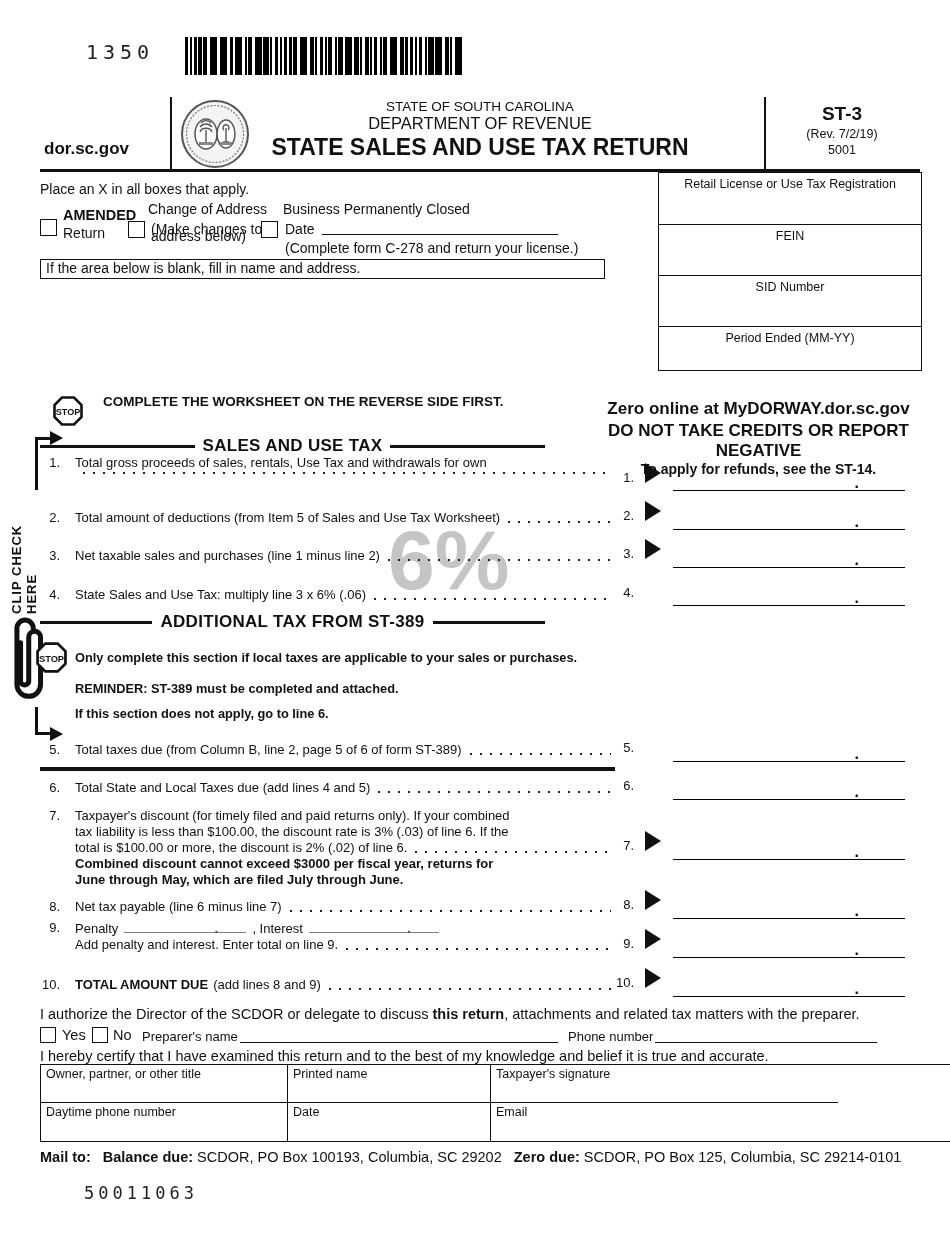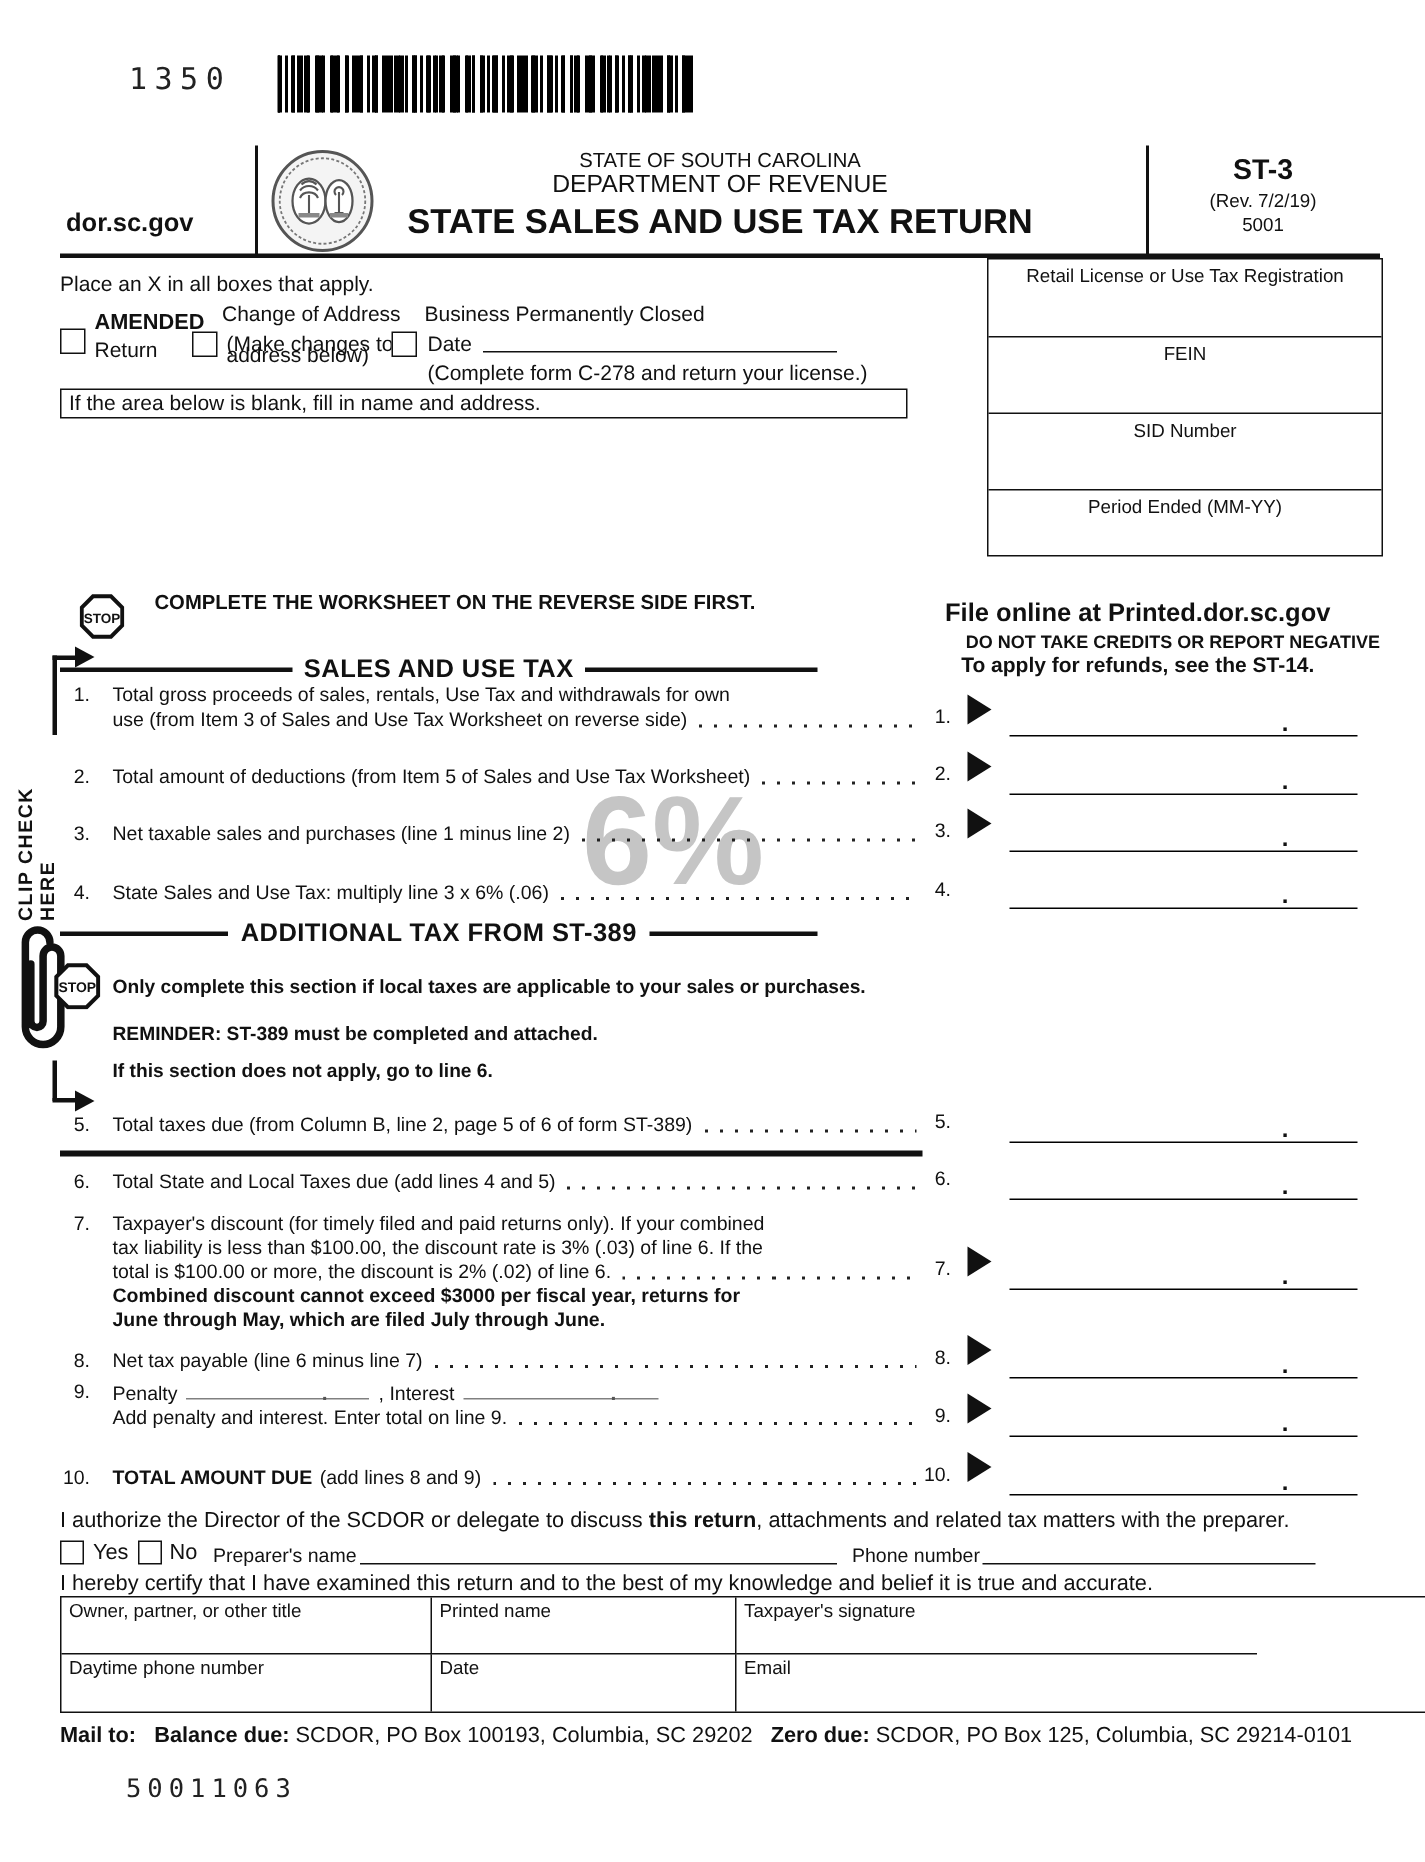--- a/index.html
+++ b/index.html
@@ -122,37 +122,36 @@
   <div class="abs" style="left:35px;top:732px;width:15px;height:2.5px;background:#111;"></div>
   <div class="abs" style="left:50px;top:727px;width:0;height:0;border-left:13px solid #111;border-top:7px solid transparent;border-bottom:7px solid transparent;"></div>
 
   <svg class="abs" style="left:53px;top:396px;" width="30" height="30" viewBox="0 0 30 30">
     <polygon points="9,1.5 21,1.5 28.5,9 28.5,21 21,28.5 9,28.5 1.5,21 1.5,9" fill="#fff" stroke="#111" stroke-width="2.6"></polygon>
     <text x="15" y="19" text-anchor="middle" font-size="9" font-weight="bold" fill="#111">STOP</text>
   </svg>
   <div class="abs b" style="left:103px;top:394px;font-size:13.5px;">COMPLETE THE WORKSHEET ON THE REVERSE SIDE FIRST.</div>
 
   <div class="abs" style="left:597px;top:399px;width:323px;text-align:center;">
-    <div class="b" style="font-size:17px;">File online at Printed.dor.sc.gov</div>
-    <div class="b" style="font-size:12px;margin-top:2px;text-align:right;">DO NOT TAKE CREDITS OR REPORT NEGATIVE</div>
+    <div class="b" style="font-size:17px;">Zero online at MyDORWAY.dor.sc.gov</div>
+    <div class="b" style="font-size:17px;margin-top:2px;">DO NOT TAKE CREDITS OR REPORT NEGATIVE</div>
     <div class="b" style="font-size:14px;">To apply for refunds, see the ST-14.</div>
   </div>
 
   <div class="sechdr" style="top:436px;">
     <div class="secline"></div>
     <div class="sectitle">SALES AND USE TAX</div>
     <div class="secline"></div>
   </div>
 
   <div class="lno" style="top:455px;">1.</div>
   <div class="lrow" style="top:455px;">
       <span class="t">Total gross proceeds of sales, rentals, Use Tax and withdrawals for own</span>
     </div>
   <div class="lrow" style="top:472px;">
-      <span class="t">use (from Item 3 of Sales and Use Tax Worksheet on reverse side)</span>
       <span class="dots"></span>
     </div>
   <div class="lnum" style="top:470px;">1.</div>
   <div class="arrow" style="top:463px;"></div>
   <div class="amt" style="top:470px;">
       <span class="dot">.</span>
     </div>
 
   <div class="lno" style="top:510px;">2.</div>
   <div class="lrow" style="top:510px;">

